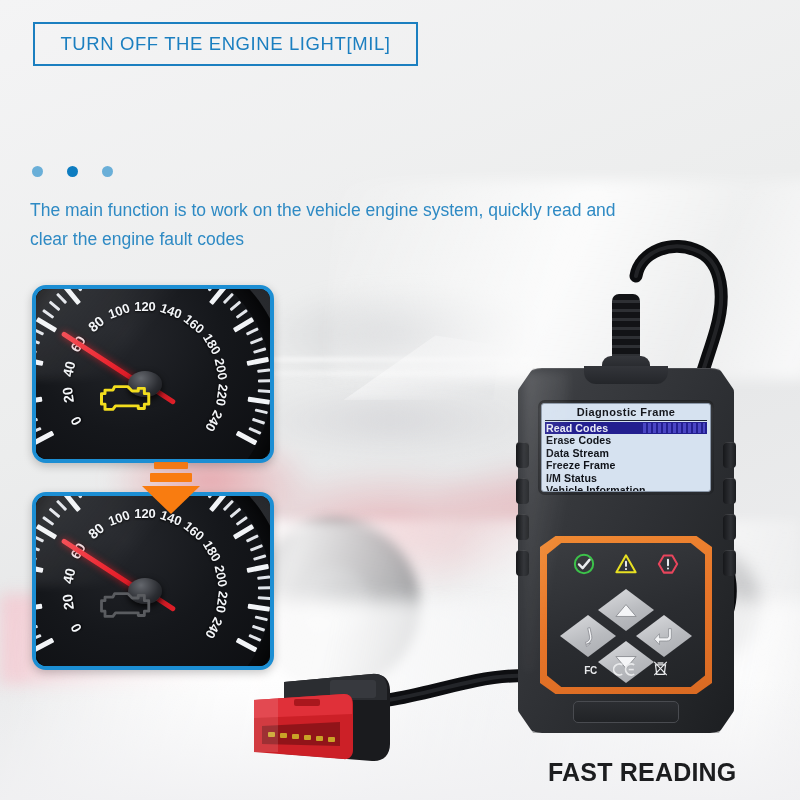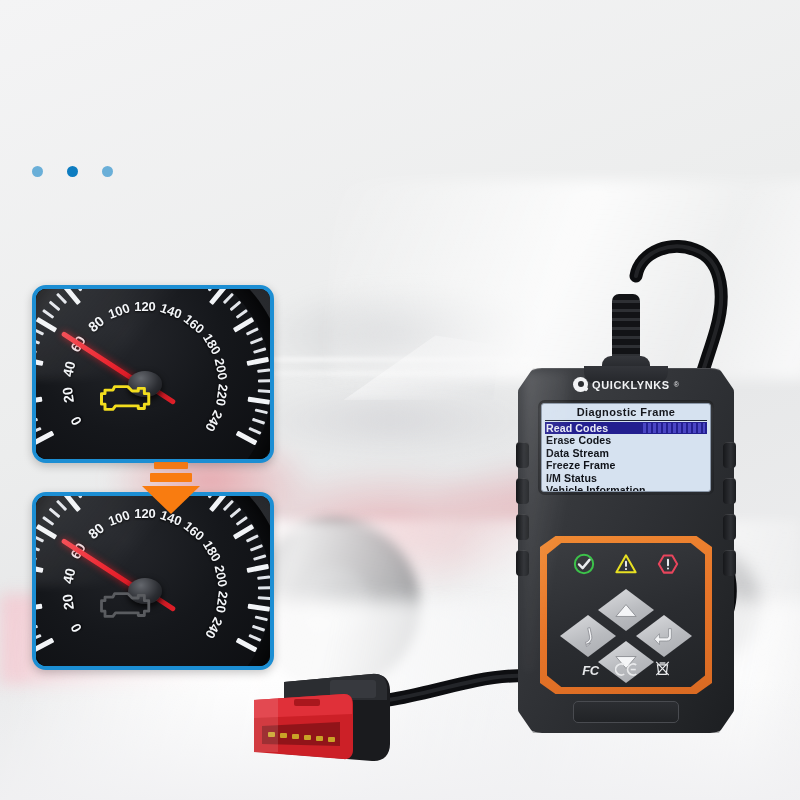--- a/index.html
+++ b/index.html
@@ -279,21 +279,21 @@
     box-shadow:0 1px 3px rgba(0,0,0,.5);
   }
   .dbtn.up    { left:38px; top:0; }
   .dbtn.down  { left:38px; top:52px; }
   .dbtn.left  { left:0;    top:26px; }
   .dbtn.right { left:76px; top:26px; }
   .cert-row {
     position:absolute; left:0; bottom:7px; width:100%;
     display:flex; justify-content:center; align-items:center; gap:16px;
   }
-  .cert-txt { color:#e9eaec; font-size:13px; font-weight:bold; letter-spacing:-.4px;font-style:italic; }
+  .cert-txt { color:#e9eaec; font-size:10px; font-weight:bold; letter-spacing:-.4px; }
 
   .side-grip {
     position:absolute; width:13px; height:26px; border-radius:4px;
     background:linear-gradient(90deg,#16171a,#2f3135 60%,#1b1d20);
     box-shadow:inset 0 1px 0 rgba(255,255,255,.1);
   }
   .grip-l { left:-2px; } .grip-r { right:-2px; }
   .dev-bottom-slot {
     position:absolute; left:50%; bottom:10px; transform:translateX(-50%);
     width:106px; height:22px; border-radius:5px;
@@ -323,25 +323,29 @@
   <div class="car-wheel"></div>
   <div class="car-wheel2"></div>
   <div class="speed-streak" style="left:60px;  top:358px; width:520px;"></div>
   <div class="speed-streak" style="left:120px; top:372px; width:460px; opacity:.7;"></div>
   <div class="sheen-top"></div>
   <div class="pink-wash"></div>
   <div class="sheen-a"></div>
   <div class="sheen-b"></div>
   <div class="bottom-fade"></div>
 
+  <div class="hdr-box">
+    <span>TURN OFF THE ENGINE LIGHT[MIL]</span>
+  </div>
   <div class="dots">
     <div class="dot"></div>
     <div class="dot mid"></div>
     <div class="dot"></div>
   </div>
+  <div class="desc">The main function is to work on the vehicle engine system, quickly read and clear the engine fault codes</div>
 
   <div class="panel" id="panel-top">
     <div class="gauge-scene">
       <div class="gauge-bezel"></div>
       <div class="gauge-face" style="position:absolute;left:-18px;top:-32px;"></div>
       <div class="gauge-rim-hi"></div>
       <div class="ticks-host" style="position:absolute;left:109px;top:95px;width:0;height:0;">
           <div class="tick maj" style="transform: rotate(152deg) translate(104px, -2.5px);"></div>
           <div class="tick min" style="transform: rotate(156.917deg) translate(113px, -1.5px);"></div>
           <div class="tick min" style="transform: rotate(161.833deg) translate(113px, -1.5px);"></div>
@@ -542,25 +546,20 @@
 
     <div class="side-grip grip-l" style="top:74px;"></div>
     <div class="side-grip grip-l" style="top:110px;"></div>
     <div class="side-grip grip-l" style="top:146px;"></div>
     <div class="side-grip grip-l" style="top:182px;"></div>
     <div class="side-grip grip-r" style="top:74px;"></div>
     <div class="side-grip grip-r" style="top:110px;"></div>
     <div class="side-grip grip-r" style="top:146px;"></div>
     <div class="side-grip grip-r" style="top:182px;"></div>
 
-    <div class="logo-row">
-      <div class="logo-q"></div>
-      <div class="logo-txt">QUICKLYNKS</div>
-      <div class="logo-reg">®</div>
-    </div>
 
     <div class="lcd-frame">
       <div class="lcd">
         <div class="lcd-title">Diagnostic Frame</div>
         <div class="lcd-item sel">Read Codes</div>
         <div class="lcd-item">Erase Codes</div>
         <div class="lcd-item">Data Stream</div>
         <div class="lcd-item">Freeze Frame</div>
         <div class="lcd-item">I/M Status</div>
         <div class="lcd-item">Vehicle Information</div>
@@ -636,14 +635,15 @@
           </span>
         </div>
 
       </div>
     </div>
 
     <div class="dev-bottom-slot"></div>
     <div class="dev-edge-hi"></div>
   </div>
 
+  <div class="fast-reading">FAST READING</div>
 
 </div>
 
 </body></html>

